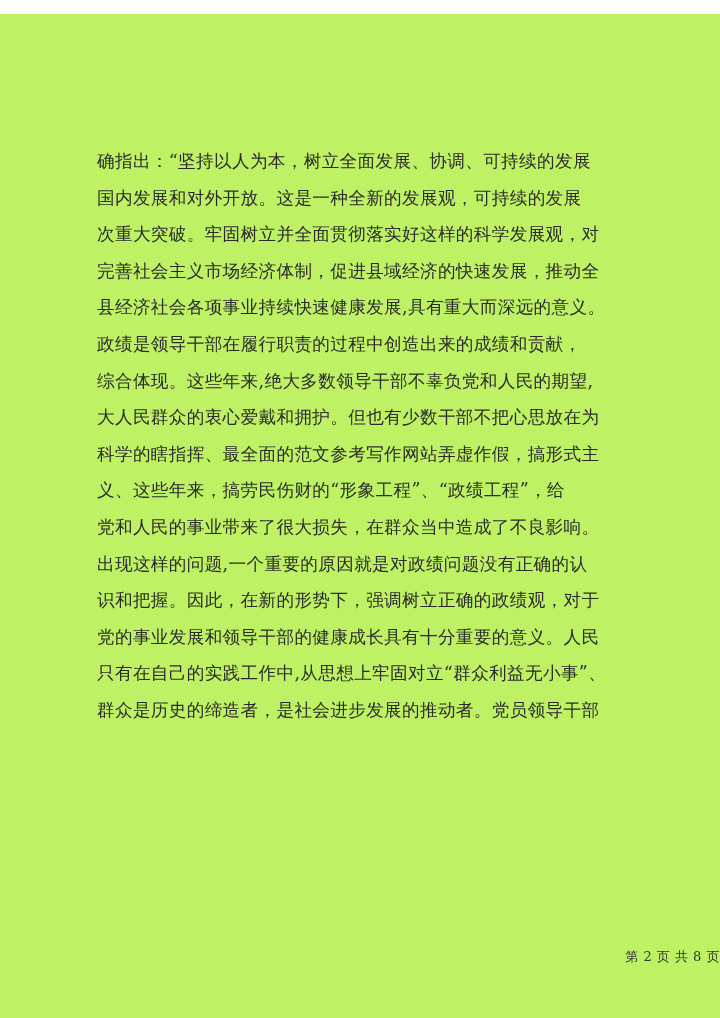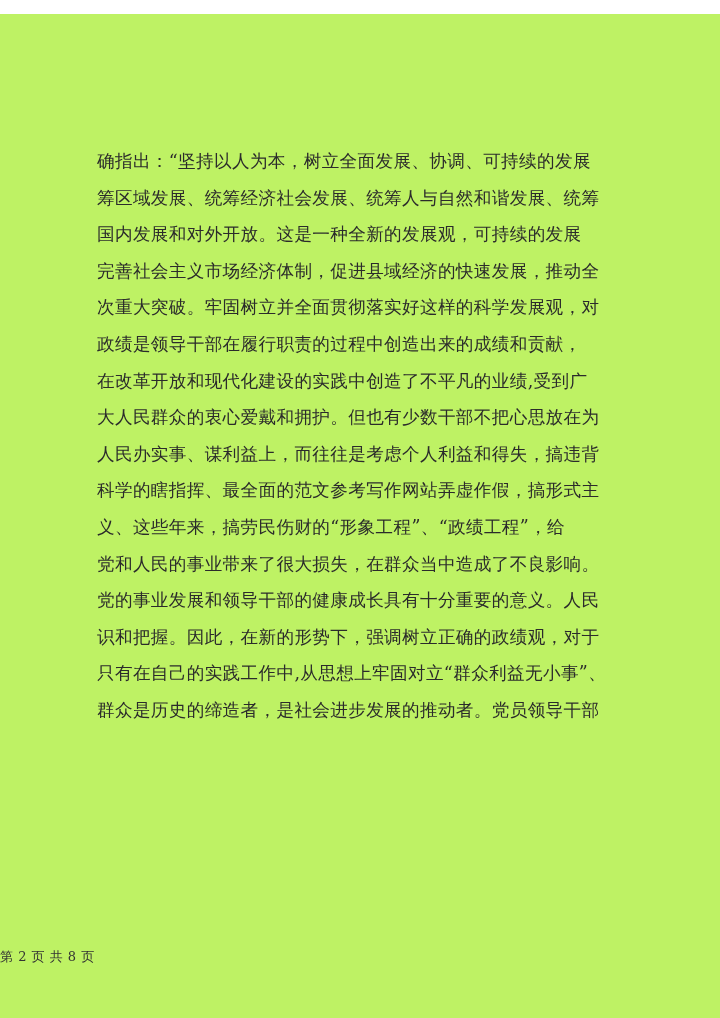--- a/index.html
+++ b/index.html
@@ -35,43 +35,43 @@
     font-size: 17.6px;
     white-space: nowrap;
     letter-spacing: 0.35px;
     color: #2b2b2b;
   }
   .footer {
     position: absolute;
     left: 0;
     width: 720px;
     top: 934px;
-    text-align: left;
+    text-align: right;
     font-size: 13px;
     color: #333333;
     letter-spacing: 0.5px;
   }
 </style>
 </head>
 <body>
 
 <div class="page">
   <div class="body-text">
     <div class="line">确指出：“坚持以人为本，树立全面发展、协调、可持续的发展</div>
-    <div class="line">筹区域发展、统筹经济社会发展、统筹人与自然和谐发展、统筹</div>
     <div class="line">国内发展和对外开放。这是一种全新的发展观，可持续的发展</div>
+    <div class="line">次重大突破。牢固树立并全面贯彻落实好这样的科学发展观，对</div>
     <div class="line">完善社会主义市场经济体制，促进县域经济的快速发展，推动全</div>
-    <div class="line">次重大突破。牢固树立并全面贯彻落实好这样的科学发展观，对</div>
+    <div class="line">县经济社会各项事业持续快速健康发展,具有重大而深远的意义。</div>
     <div class="line">政绩是领导干部在履行职责的过程中创造出来的成绩和贡献，</div>
-    <div class="line">在改革开放和现代化建设的实践中创造了不平凡的业绩,受到广</div>
+    <div class="line">综合体现。这些年来,绝大多数领导干部不辜负党和人民的期望,</div>
     <div class="line">大人民群众的衷心爱戴和拥护。但也有少数干部不把心思放在为</div>
-    <div class="line">人民办实事、谋利益上，而往往是考虑个人利益和得失，搞违背</div>
     <div class="line">科学的瞎指挥、最全面的范文参考写作网站弄虚作假，搞形式主</div>
     <div class="line">义、这些年来，搞劳民伤财的“形象工程”、“政绩工程”，给</div>
     <div class="line">党和人民的事业带来了很大损失，在群众当中造成了不良影响。</div>
+    <div class="line">出现这样的问题,一个重要的原因就是对政绩问题没有正确的认</div>
+    <div class="line">识和把握。因此，在新的形势下，强调树立正确的政绩观，对于</div>
     <div class="line">党的事业发展和领导干部的健康成长具有十分重要的意义。人民</div>
-    <div class="line">识和把握。因此，在新的形势下，强调树立正确的政绩观，对于</div>
     <div class="line">只有在自己的实践工作中,从思想上牢固对立“群众利益无小事”、</div>
     <div class="line">群众是历史的缔造者，是社会进步发展的推动者。党员领导干部</div>
   </div>
 
   <div class="footer">第 2 页  共 8 页</div>
 </div>
 
 </body></html>

